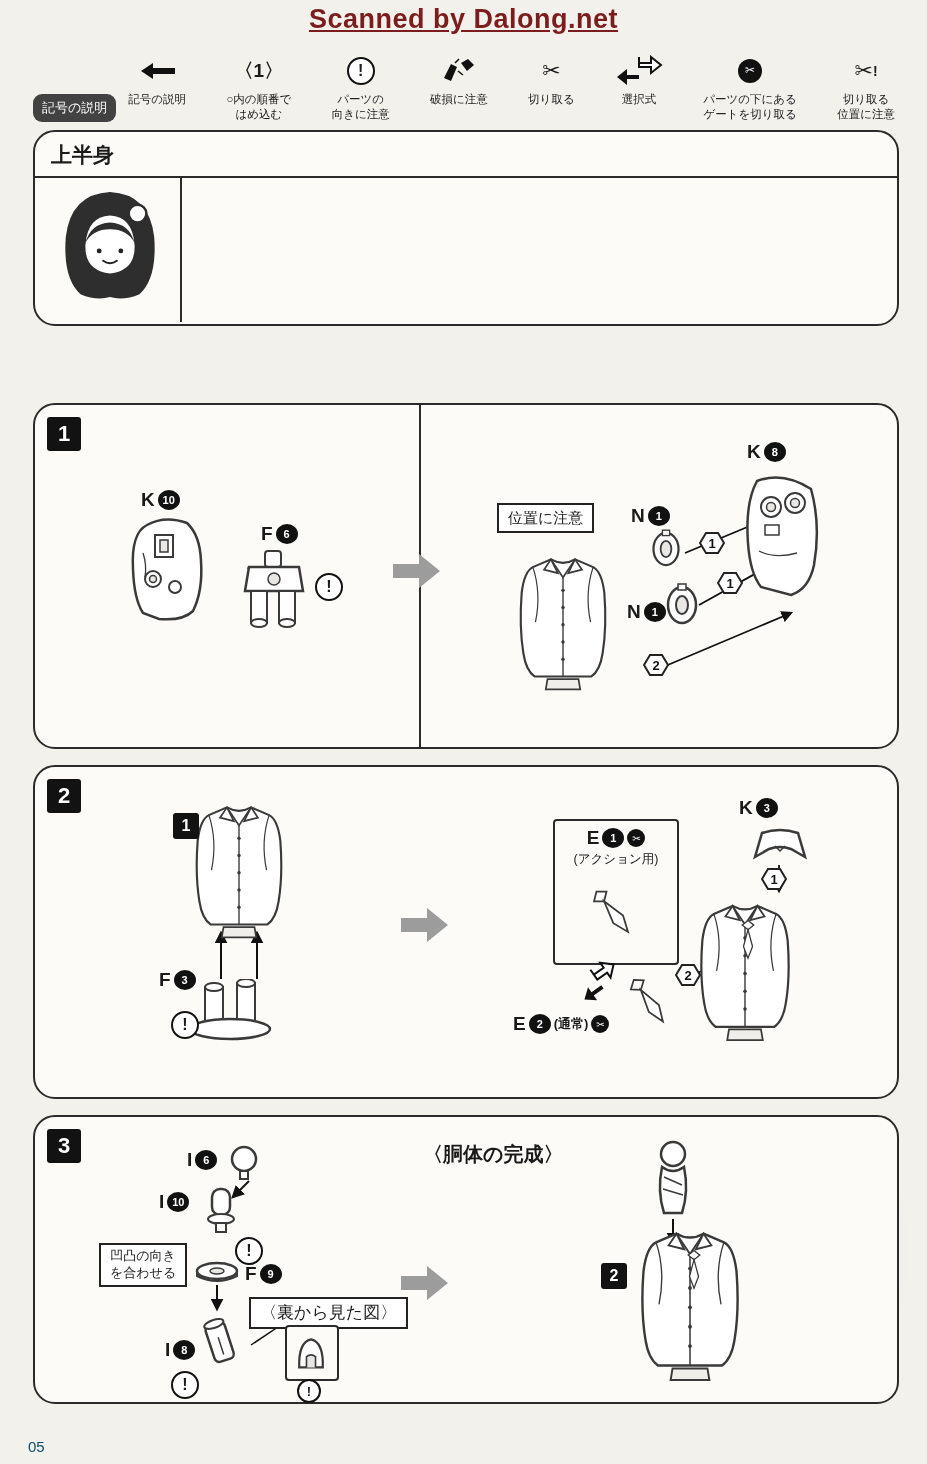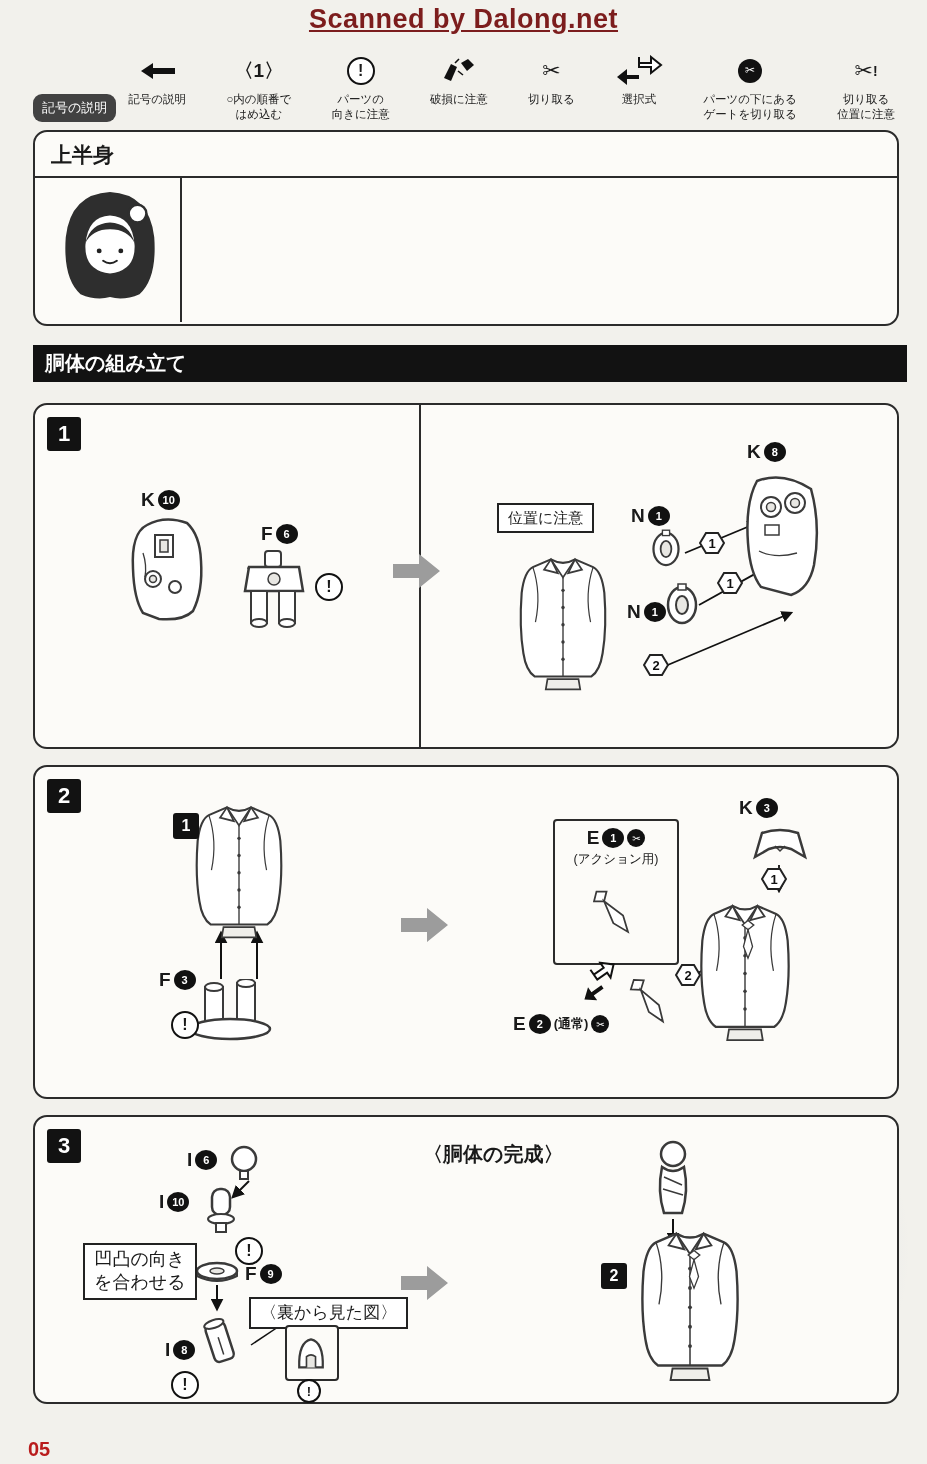--- a/index.html
+++ b/index.html
@@ -20,38 +20,38 @@
                font-size:11.5px;line-height:1.3;text-align:center;}
   .li-icon{height:36px;display:flex;align-items:center;justify-content:center;}
   .order-sym{font-size:19px;font-weight:bold;}
   .scissors{font-size:22px;}
   .gate-icon{width:24px;height:24px;background:#111;border-radius:50%;color:#fff;
              display:flex;align-items:center;justify-content:center;}
   .gate-icon .scissors{font-size:12px;}
   .gate-icon.sm{width:18px;height:18px;}
   .gate-icon.sm .scissors{font-size:10px;}
   
-  .panel{position:absolute;border:2.5px solid #2b2b2b;border-radius:14px;background:#fcfbf8;}
+  .panel{position:absolute;border:2.5px solid #2b2b2b;border-radius:22px;background:#fcfbf8;}
   .sec-title{font-size:21px;font-weight:bold;}
   .bar{position:absolute;background:#121212;color:#fff;display:flex;align-items:center;
        padding-left:12px;font-size:20px;font-weight:bold;}
   .step-num{position:absolute;width:34px;height:34px;background:#121212;color:#fff;font-weight:bold;
             font-size:22px;display:flex;align-items:center;justify-content:center;border-radius:3px;}
   .ref-num{position:absolute;width:26px;height:26px;background:#121212;color:#fff;font-weight:bold;
            font-size:16px;display:flex;align-items:center;justify-content:center;border-radius:3px;}
   .part-label{position:absolute;display:flex;align-items:center;gap:3px;font-size:19px;font-weight:bold;}
   .pl-num{min-width:20px;height:20px;background:#111;color:#fff;border-radius:50%;display:flex;
           align-items:center;justify-content:center;font-size:11px;font-weight:bold;padding:0 1px;}
   .warn{position:absolute;width:24px;height:24px;border:2.5px solid #111;border-radius:50%;
         display:flex;align-items:center;justify-content:center;font-weight:bold;font-size:16px;background:#fff;}
   .note-box{position:absolute;border:2px solid #222;background:#fff;padding:3px 9px;font-size:15px;
             text-align:center;line-height:1.3;}
   .big-title{position:absolute;font-size:20px;font-weight:bold;}
   .overlay{position:absolute;left:0;top:0;pointer-events:none;}
-  .page-num{position:absolute;font-size:20px;color:#b91c1c;font-weight:bold;}
+  .page-num{position:absolute;font-size:15px;color:#0c4a6e;}
   .divider-v{position:absolute;border-left:2px solid #2b2b2b;}
   .divider-h{position:absolute;border-top:2px solid #2b2b2b;}
   .speech{position:absolute;font-size:17px;}
   .e-note{font-size:12.5px;text-align:center;margin-top:2px;}
   .e-row{display:flex;align-items:center;justify-content:center;gap:3px;font-size:19px;font-weight:bold;padding-top:6px;}
 </style>
 </head>
 <body>
 
 <svg width="0" height="0" style="position:absolute" aria-hidden="true">
@@ -170,23 +170,20 @@
       <path d="M60,6 Q20,8 15,52 Q12,94 30,110 Q46,117 60,113 Q74,117 90,110 Q108,94 105,52 Q100,8 60,6 Z" fill="#2e2e2e"></path>
       <path d="M60,30 Q37,31 35,60 Q34,86 60,89 Q86,86 85,60 Q83,31 60,30 Z" fill="#fff"></path>
       <path d="M35,58 Q40,38 60,37 Q80,38 85,58 Q78,44 60,44 Q42,44 35,58 Z" fill="#2e2e2e"></path>
       <circle cx="49" cy="66" r="2.5" fill="#222"></circle>
         <circle cx="71" cy="66" r="2.5" fill="#222"></circle>
       <path d="M53,76 Q60,81 67,76" fill="none" stroke="#222" stroke-width="2" stroke-linecap="round"></path>
       <circle cx="88" cy="28" r="9" fill="#fff" stroke="#2e2e2e" stroke-width="2.5"></circle>
     </svg>
   </div>
 
-  <div class="bar" style="left:33px;top:345px;width:862px;height:37px">
-    <span>胴体の組み立て</span>
-  </div>
 
   <div class="panel" style="left:33px;top:403px;width:862px;height:342px">
     <div class="divider-v" style="left:384px;top:0;height:100%"></div>
     <svg class="overlay" width="862" height="342">
       <line x1="250" y1="190" x2="214" y2="164" stroke="#111" stroke-width="2" marker-end="url(#ah)"></line>
       <line x1="650" y1="148" x2="722" y2="118" stroke="#111" stroke-width="1.8" marker-end="url(#ah)"></line>
       <line x1="664" y1="200" x2="736" y2="160" stroke="#111" stroke-width="1.8" marker-end="url(#ah)"></line>
       <line x1="628" y1="262" x2="756" y2="208" stroke="#111" stroke-width="1.8" marker-end="url(#ah)"></line>
     </svg>
     <svg class="abs" style="left:88px;top:108px" width="92" height="112" viewBox="0 0 92 112">
@@ -402,21 +399,21 @@
     </div>
     <div class="part-label" style="left:124px;top:74px">
       <span>I</span>
         <span class="pl-num">10</span>
     </div>
     <div class="warn" style="left:200px;top:120px">!</div>
     <div class="part-label" style="left:210px;top:146px">
       <span>F</span>
         <span class="pl-num">9</span>
     </div>
-    <div class="note-box pre" style="left:48px;top:126px;font-size:18px">凹凸の向き
+    <div class="note-box pre" style="left:64px;top:126px;font-size:13px">凹凸の向き
 を合わせる</div>
     <div class="part-label" style="left:130px;top:222px">
       <span>I</span>
         <span class="pl-num">8</span>
     </div>
     <div class="warn" style="left:136px;top:254px">!</div>
     <div class="note-box" style="left:214px;top:180px;font-size:17px">〈裏から見た図〉</div>
     <div class="panel" style="left:250px;top:208px;width:50px;height:52px;border-width:2px;border-radius:4px">
       <svg class="abs" style="left:5px;top:4px" width="38" height="44" viewBox="0 0 42 48">
         <path d="M8,40 Q7,12 21,9 Q35,12 34,40 Z" fill="#fff" stroke="#3a3a3a" stroke-width="2.5"></path>

